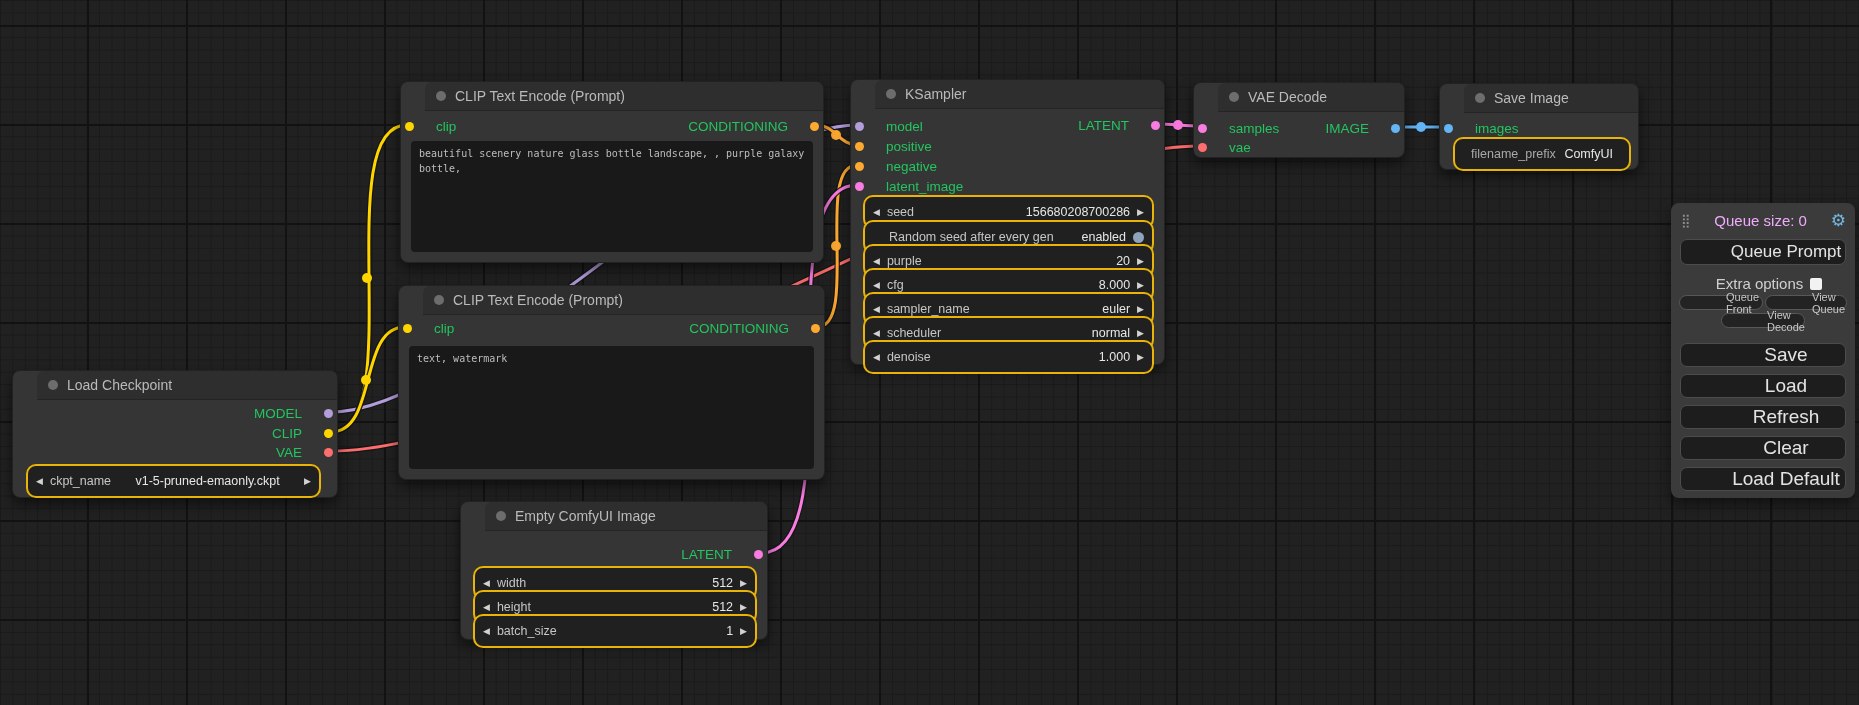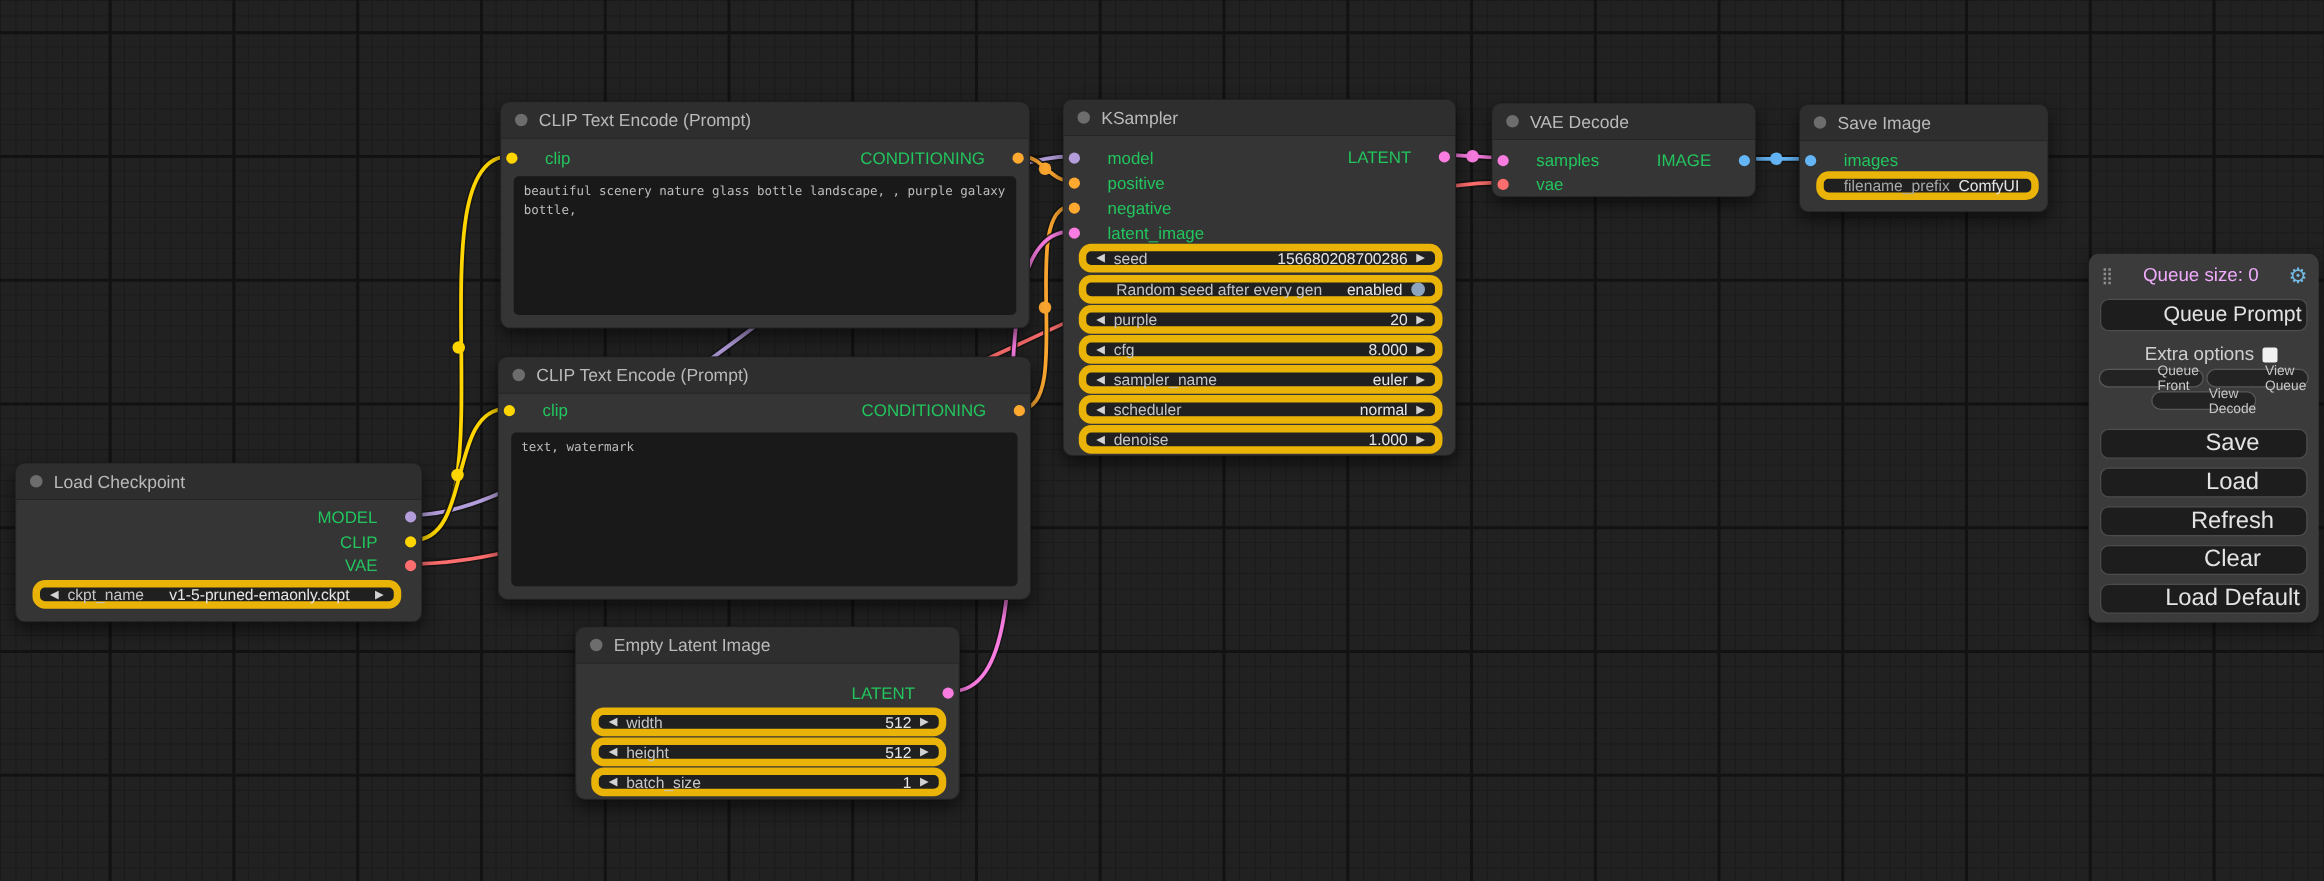--- a/index.html
+++ b/index.html
@@ -16,35 +16,35 @@
     background-position:87px 25px,87px 25px,0 0,0 0;
   }
   svg.wires{position:absolute;left:0;top:0;z-index:1;}
   svg.wires path{fill:none;stroke-linecap:round;}
   .wu{stroke:#141414;stroke-width:5.5px;opacity:.85;}
   .wc{stroke-width:3px;}
 
   .node{position:absolute;z-index:2;background:#353535;border-radius:8px;
     box-shadow:0 6px 14px rgba(0,0,0,.55);border:1px solid rgba(0,0,0,.35);box-sizing:border-box;}
   .ntitle{display:flex;align-items:center;gap:9px;height:28px;padding:0 11px;
-    background:#2e2e2e;border-radius:7px 7px 0 0;border-bottom:1px solid #242424;}
+    background:#2e2e2e;border-radius:7px 7px 0 0;border-bottom:1px solid #242424;margin-left:24px;}
   .tdot{width:10px;height:10px;border-radius:50%;background:#6d6d6d;flex:0 0 auto;}
   .ttext{font-size:14px;color:#bababa;white-space:nowrap;}
 
   .slot{position:absolute;display:flex;align-items:center;gap:22px;height:20px;
     font-size:13.5px;color:#22c55e;white-space:nowrap;}
   .slot.in{left:4px;}
   .slot.out{right:4px;}
   .sdot{width:9px;height:9px;border-radius:50%;flex:0 0 auto;}
 
   .c-model{background:#B39DDB;} .c-clip{background:#FFD500;} .c-vae{background:#FF6E6E;}
   .c-cond{background:#FFA931;} .c-latent{background:#F97CE1;} .c-image{background:#64B5F6;}
 
-  .widget{position:absolute;height:23px;border-radius:10px;background:#202020;
-    border:6px solid #eab308;display:flex;align-items:center;font-size:12.5px;
+  .widget{position:absolute;height:34px;border-radius:10px;background:#202020;
+    border:2px solid #eab308;display:flex;align-items:center;font-size:12.5px;
     color:#c6c6c6;padding:0 8px;gap:7px;box-sizing:border-box;white-space:nowrap;}
   .wvalue{color:#e6e6e6;margin-left:auto;}
   .warrow{font-size:9px;color:#d2d2d2;line-height:1;}
   .wcenter{margin:0 auto;color:#e6e6e6;}
   .toggle{width:11px;height:11px;border-radius:50%;background:#8EA3BC;flex:0 0 auto;}
 
   .ta{position:absolute;background:#191919;border-radius:4px;
     font-family:"DejaVu Sans Mono",monospace;font-size:10px;line-height:1.5;
     color:#bdbdbd;padding:5px 8px;white-space:pre-wrap;box-sizing:border-box;overflow:hidden;}
 
@@ -160,21 +160,21 @@
     <div class="slot out" style="top:32px;">
       <span>CONDITIONING</span>
         <span class="sdot c-cond"></span>
     </div>
     <div class="ta" style="left:10px;top:60px;right:10px;bottom:10px;">text, watermark</div>
   </div>
 
   <div class="node" style="left:460px;top:501px;width:308px;height:139px;">
     <div class="ntitle">
       <span class="tdot"></span>
-      <span class="ttext">Empty Latent Image</span>
+      <span class="ttext">Empty ComfyUI Image</span>
     </div>
     <div class="slot out" style="top:42px;">
       <span>LATENT</span>
         <span class="sdot c-latent"></span>
     </div>
     <div class="widget" style="left:12px;top:64px;width:284px;">
       <span class="warrow">◀</span>
       <span>width</span>
       <span class="wvalue">512</span>
       <span class="warrow">▶</span>

